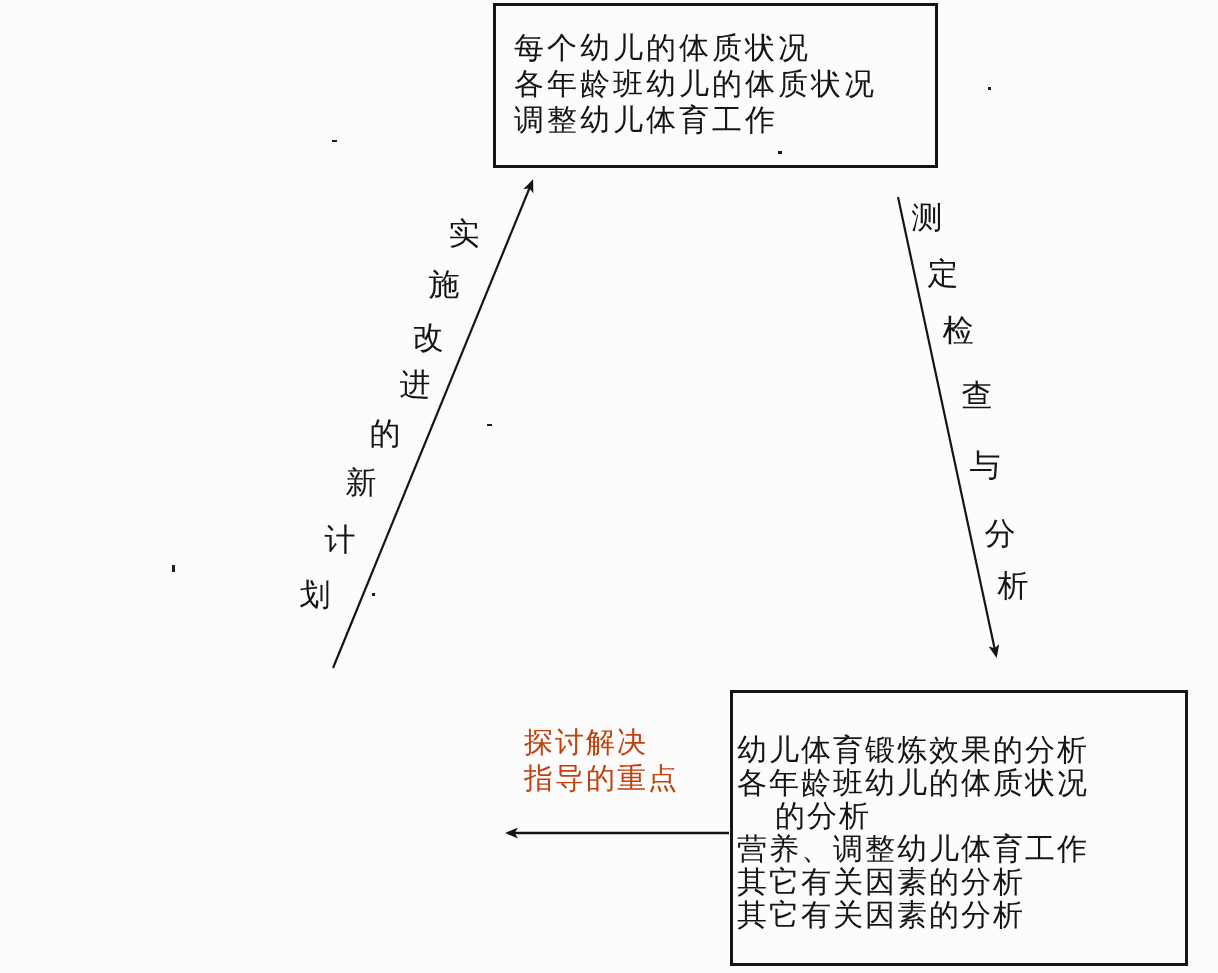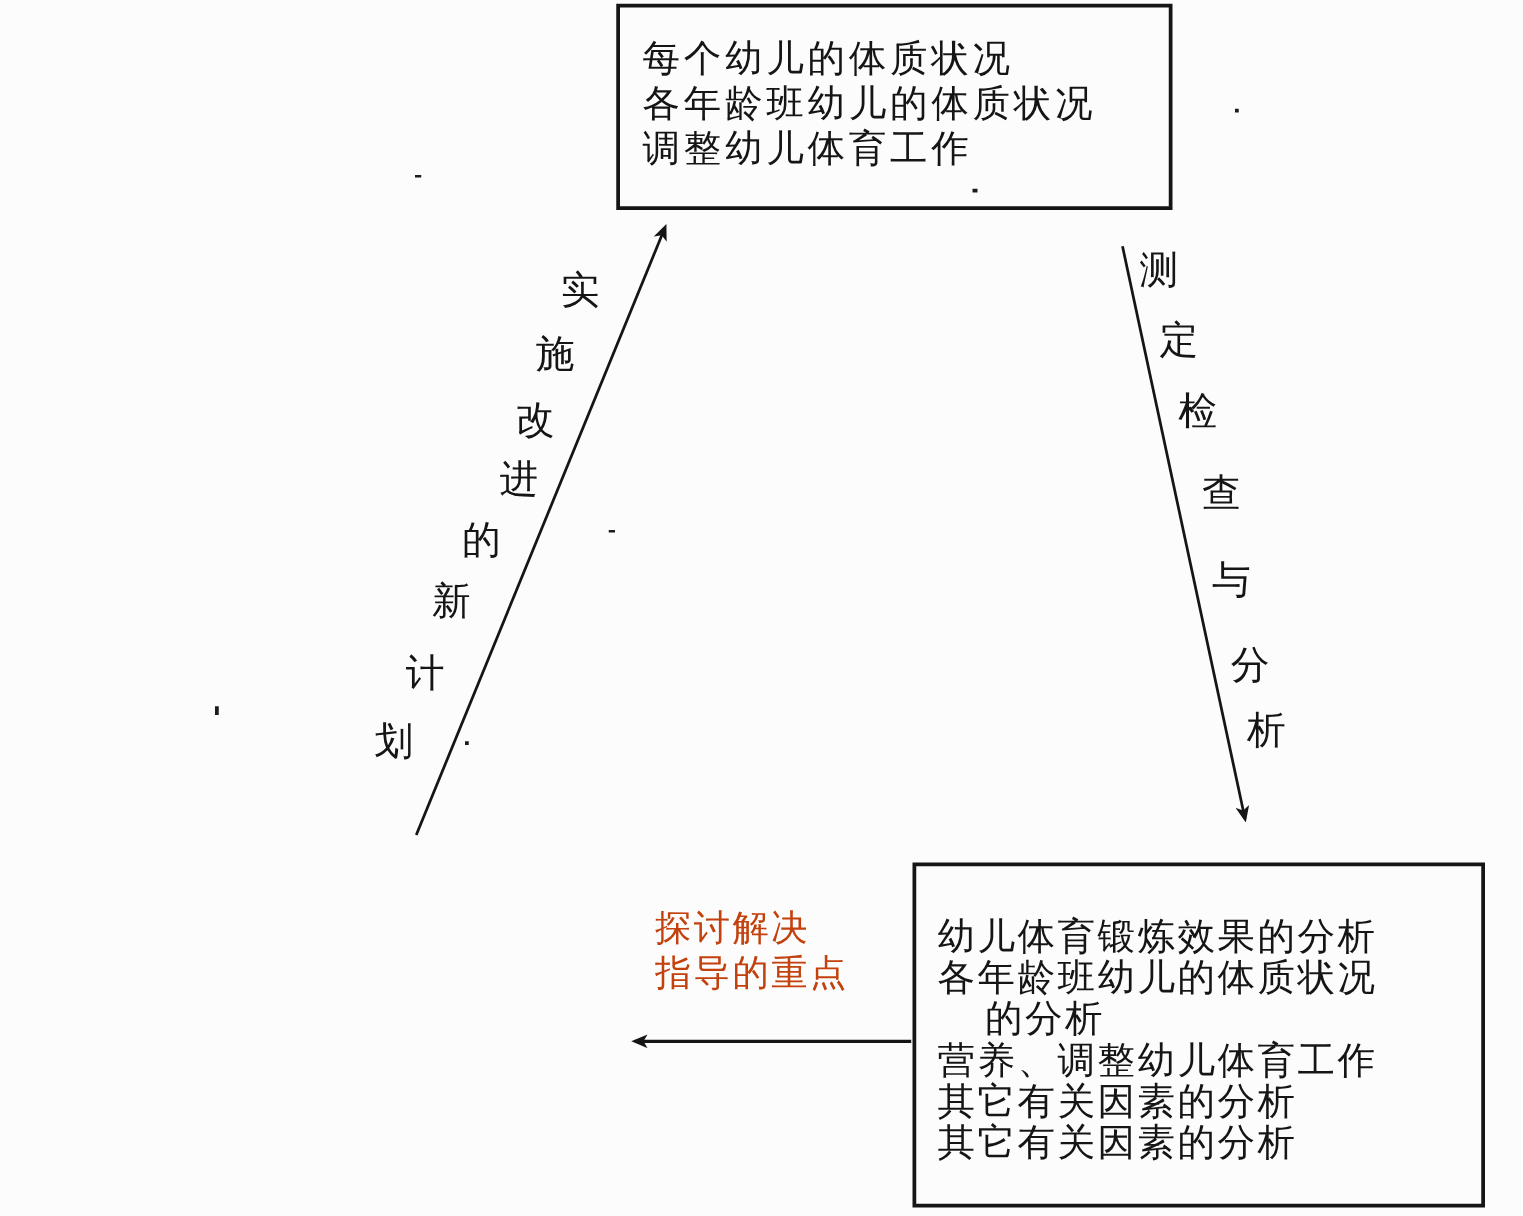--- a/index.html
+++ b/index.html
@@ -31,21 +31,21 @@
   }
   .box-left {
     left: 200px; top: 723px;
     width: 297px; height: 218px;
     padding: 6px 10px;
     font-size: 29px; line-height: 34px; letter-spacing: 2px;
   }
   .box-right {
     left: 730px; top: 690px;
     width: 458px; height: 276px;
-    padding: 40px 17px;
+    padding: 40px 4px;
     font-size: 30px; line-height: 33px; letter-spacing: 2px;
   }
   .bline { white-space: nowrap; }
   .ind { padding-left: 38px; }
   .explore-label {
     position: absolute;
     left: 524px; top: 724px;
     font-size: 29px; line-height: 36px; letter-spacing: 2px;
     color: #c2410c;
   }

